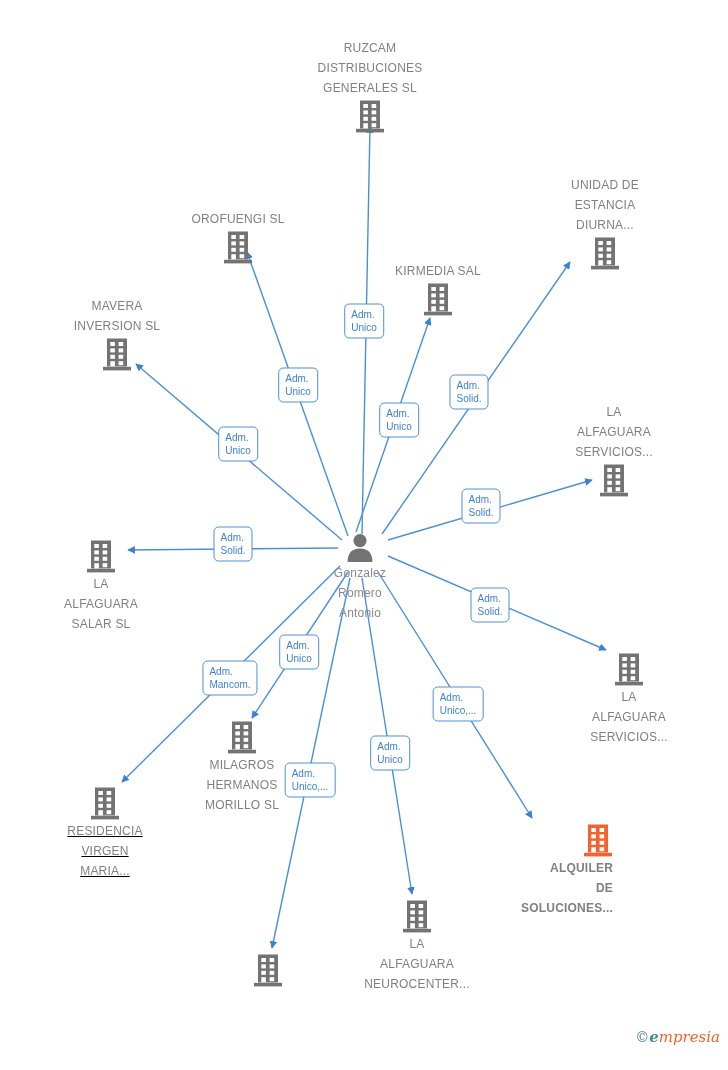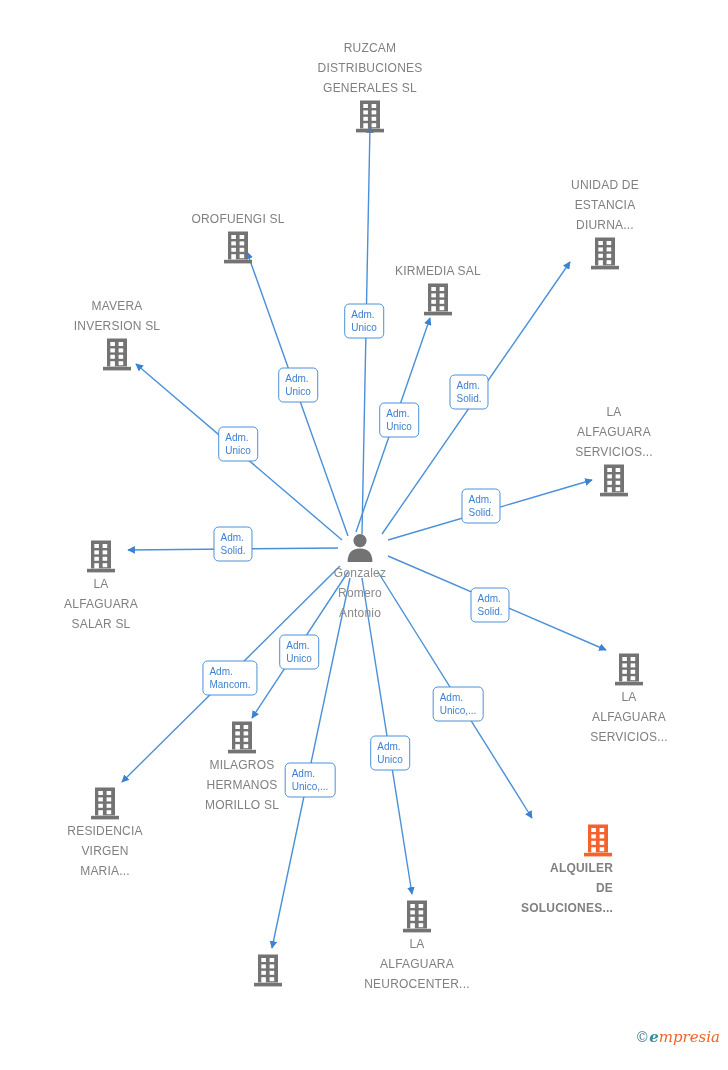--- a/index.html
+++ b/index.html
@@ -272,21 +272,21 @@
             <rect x="8.3" y="16.8" width="4.6" height="4" fill="#ffffff"></rect>
             <rect x="16.6" y="16.8" width="4.6" height="4" fill="#ffffff"></rect>
             <rect x="8.3" y="23.2" width="4.6" height="5.3" fill="#ffffff"></rect>
             <rect x="16.6" y="23.2" width="4.6" height="4" fill="#ffffff"></rect>
             <rect x="1" y="28.8" width="28" height="3.6" fill="#737373"></rect>
           </svg></span>
         <span class="node-label">MILAGROS
 HERMANOS
 MORILLO SL</span>
       </div>
-      <div class="node" style="left: 105px; top: 787px;">
+      <div class="node" style="left: 105px; top: 787px; text-decoration: underline;">
         <span class="icon-wrap"><svg width="30" height="33" viewBox="0 0 30 33" xmlns="http://www.w3.org/2000/svg" aria-hidden="true">
             <rect x="5" y="0.5" width="20" height="28" fill="#737373"></rect>
             <rect x="8.3" y="4" width="4.6" height="4" fill="#ffffff"></rect>
             <rect x="16.6" y="4" width="4.6" height="4" fill="#ffffff"></rect>
             <rect x="8.3" y="10.4" width="4.6" height="4" fill="#ffffff"></rect>
             <rect x="16.6" y="10.4" width="4.6" height="4" fill="#ffffff"></rect>
             <rect x="8.3" y="16.8" width="4.6" height="4" fill="#ffffff"></rect>
             <rect x="16.6" y="16.8" width="4.6" height="4" fill="#ffffff"></rect>
             <rect x="8.3" y="23.2" width="4.6" height="5.3" fill="#ffffff"></rect>
             <rect x="16.6" y="23.2" width="4.6" height="4" fill="#ffffff"></rect>

